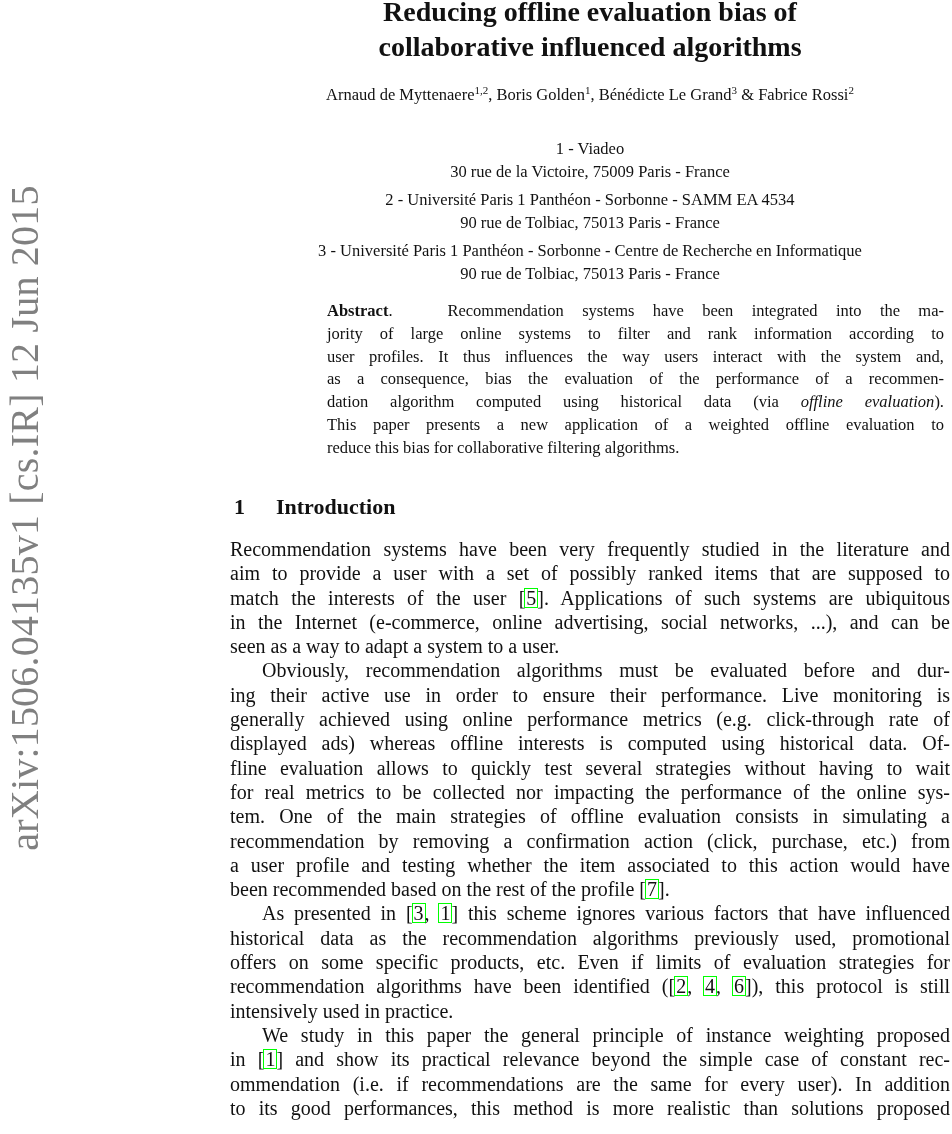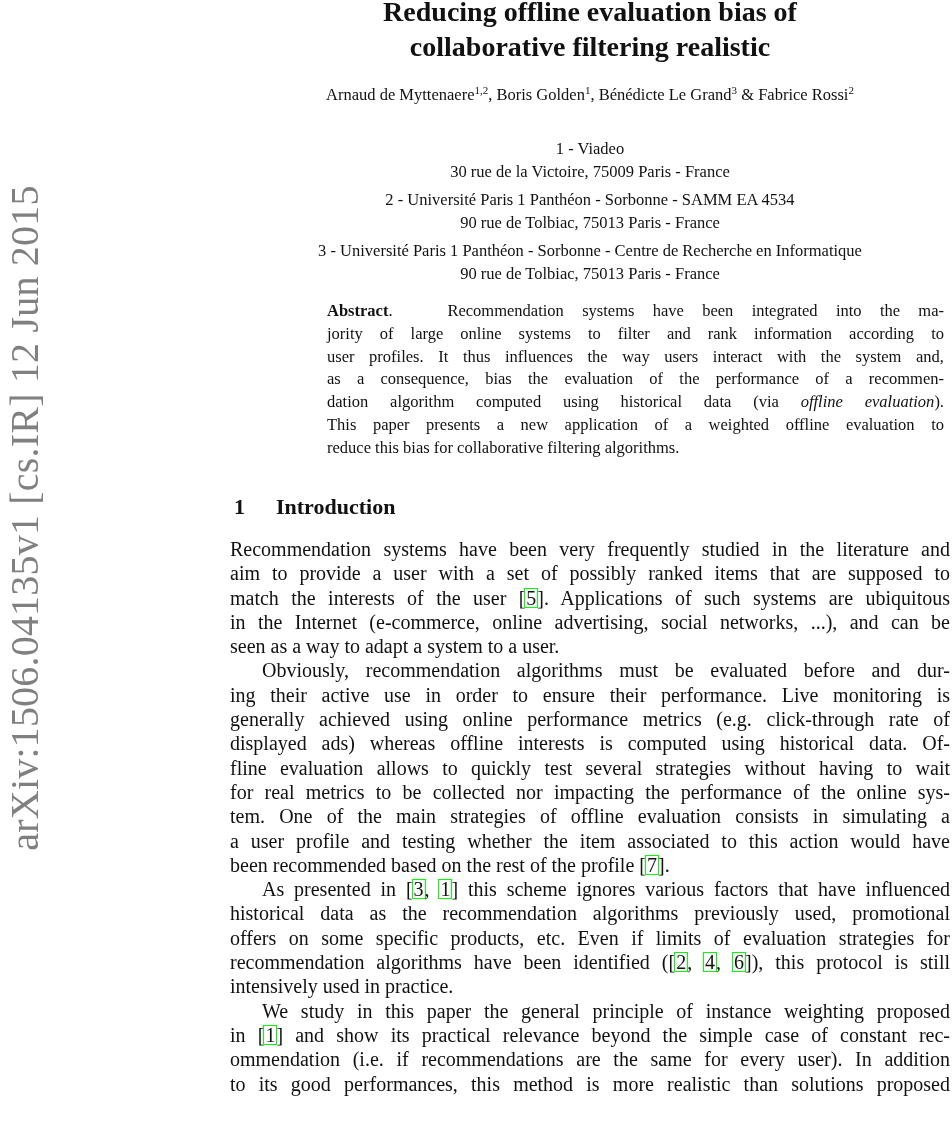--- a/index.html
+++ b/index.html
@@ -126,21 +126,21 @@
 <body>
 
 <div class="arxiv-stamp">
   <span>arXiv:1506.04135v1  [cs.IR]  12 Jun 2015</span>
 </div>
 
 <div class="page">
 
   <h1 class="title">
     <span>Reducing offline evaluation bias of</span>
-    <span>collaborative filtering realistic</span>
+    <span>collaborative influenced algorithms</span>
   </h1>
 
   <div class="authors">
     <span>Arnaud de Myttenaere</span><sup>1,2</sup><span>, </span><span>Boris Golden</span><sup>1</sup><span>, </span><span>Bénédicte Le Grand</span><sup>3</sup><span> &amp; </span><span>Fabrice Rossi</span><sup>2</sup>
   </div>
 
   <div class="affils">
     <div class="affil">
       <div>1 - Viadeo</div>
       <div>30 rue de la Victoire, 75009 Paris - France</div>
@@ -178,20 +178,21 @@
       <span class="line last">seen as a way to adapt a system to a user.</span>
     </p>
     <p>
       <span class="line" style="padding-left:32px">Obviously, recommendation algorithms must be evaluated before and dur-</span>
       <span class="line">ing their active use in order to ensure their performance.  Live monitoring is</span>
       <span class="line">generally achieved using online performance metrics (e.g.  click-through rate of</span>
       <span class="line">displayed ads) whereas offline interests is computed using historical data. Of-</span>
       <span class="line">fline evaluation allows to quickly test several strategies without having to wait</span>
       <span class="line">for real metrics to be collected nor impacting the performance of the online sys-</span>
       <span class="line">tem.  One of the main strategies of offline evaluation consists in simulating a</span>
+      <span class="line">recommendation by removing a confirmation action (click, purchase, etc.) from</span>
       <span class="line">a user profile and testing whether the item associated to this action would have</span>
       <span class="line last"><span>been recommended based on the rest of the profile </span>[<a class="cite">7</a>]<span>.</span></span>
     </p>
     <p>
       <span class="line" style="padding-left:32px"><span>As presented in </span>[<a class="cite">3</a><span>, </span><a class="cite">1</a>]<span> this scheme ignores various factors that have influenced</span></span>
       <span class="line">historical data as the recommendation algorithms previously used, promotional</span>
       <span class="line">offers on some specific products, etc.  Even if limits of evaluation strategies for</span>
       <span class="line"><span>recommendation algorithms have been identified (</span>[<a class="cite">2</a><span>, </span><a class="cite">4</a><span>, </span><a class="cite">6</a>]<span>), this protocol is still</span></span>
       <span class="line last">intensively used in practice.</span>
     </p>

